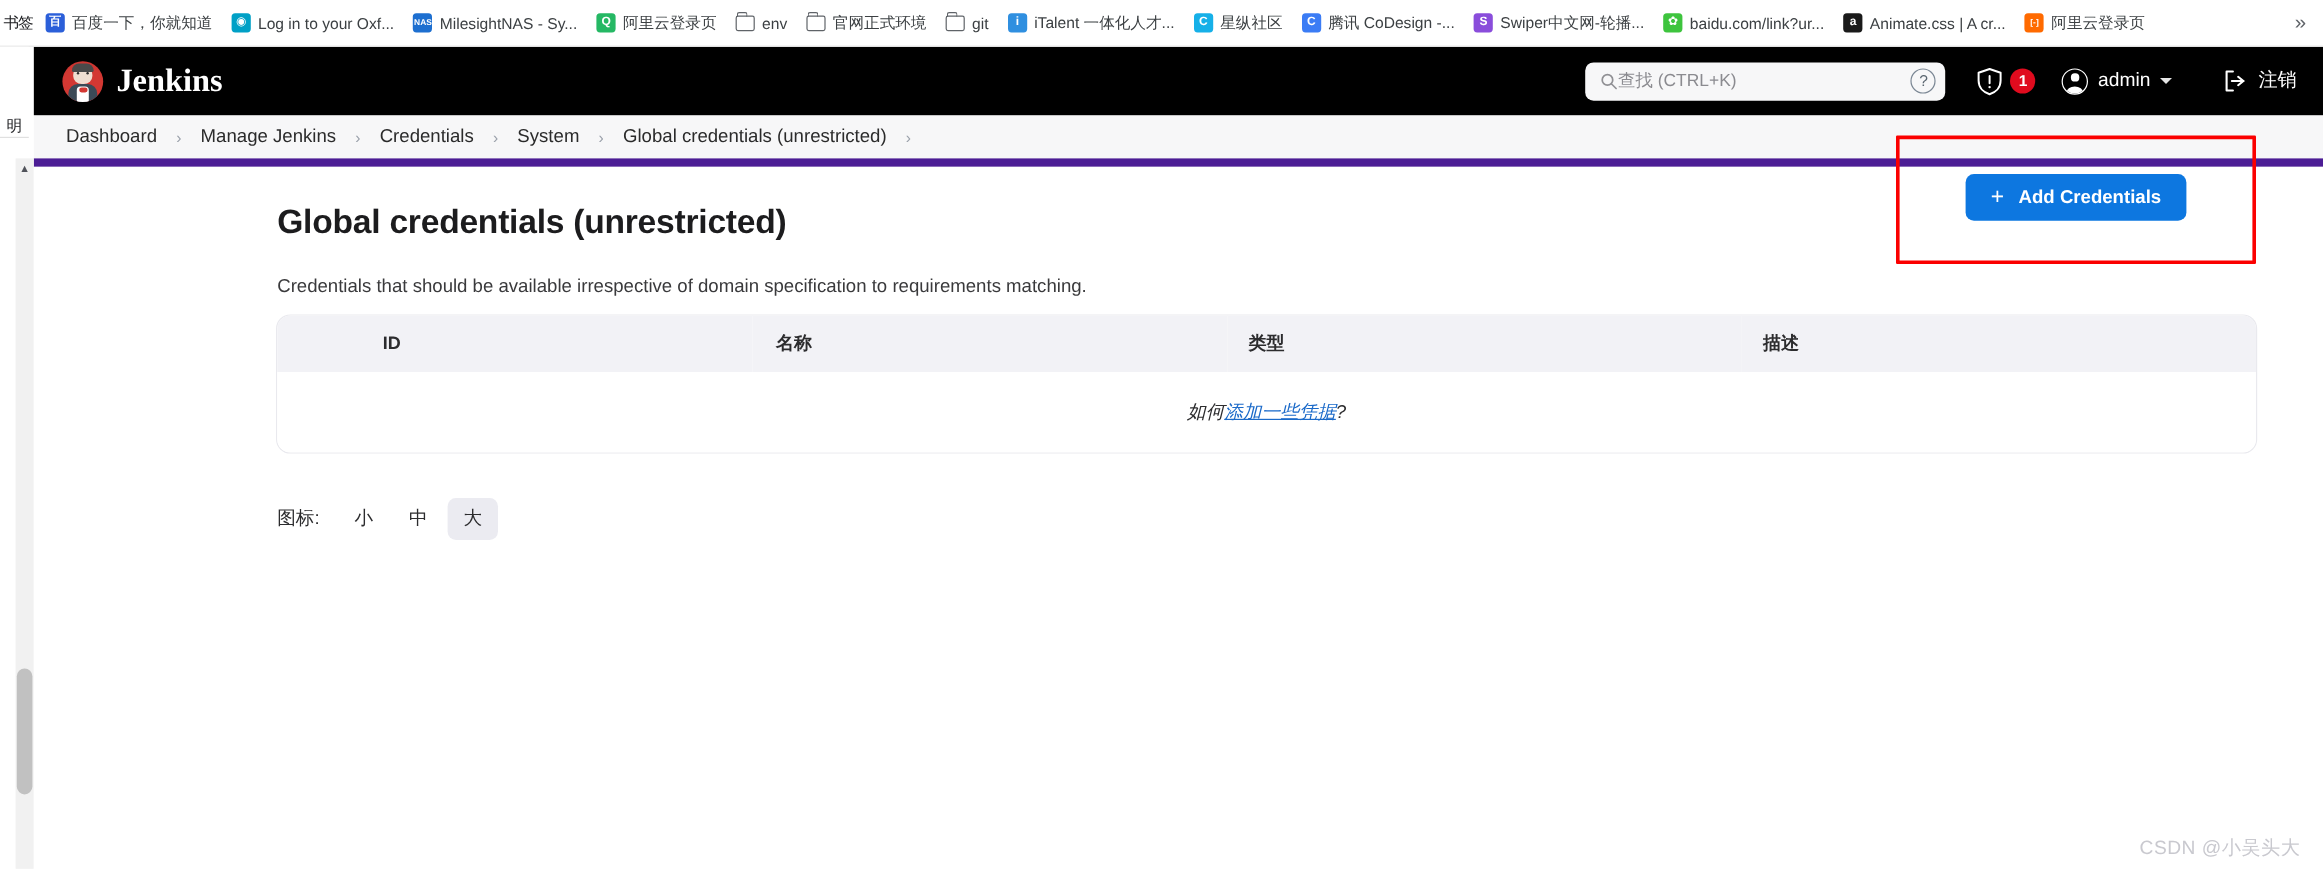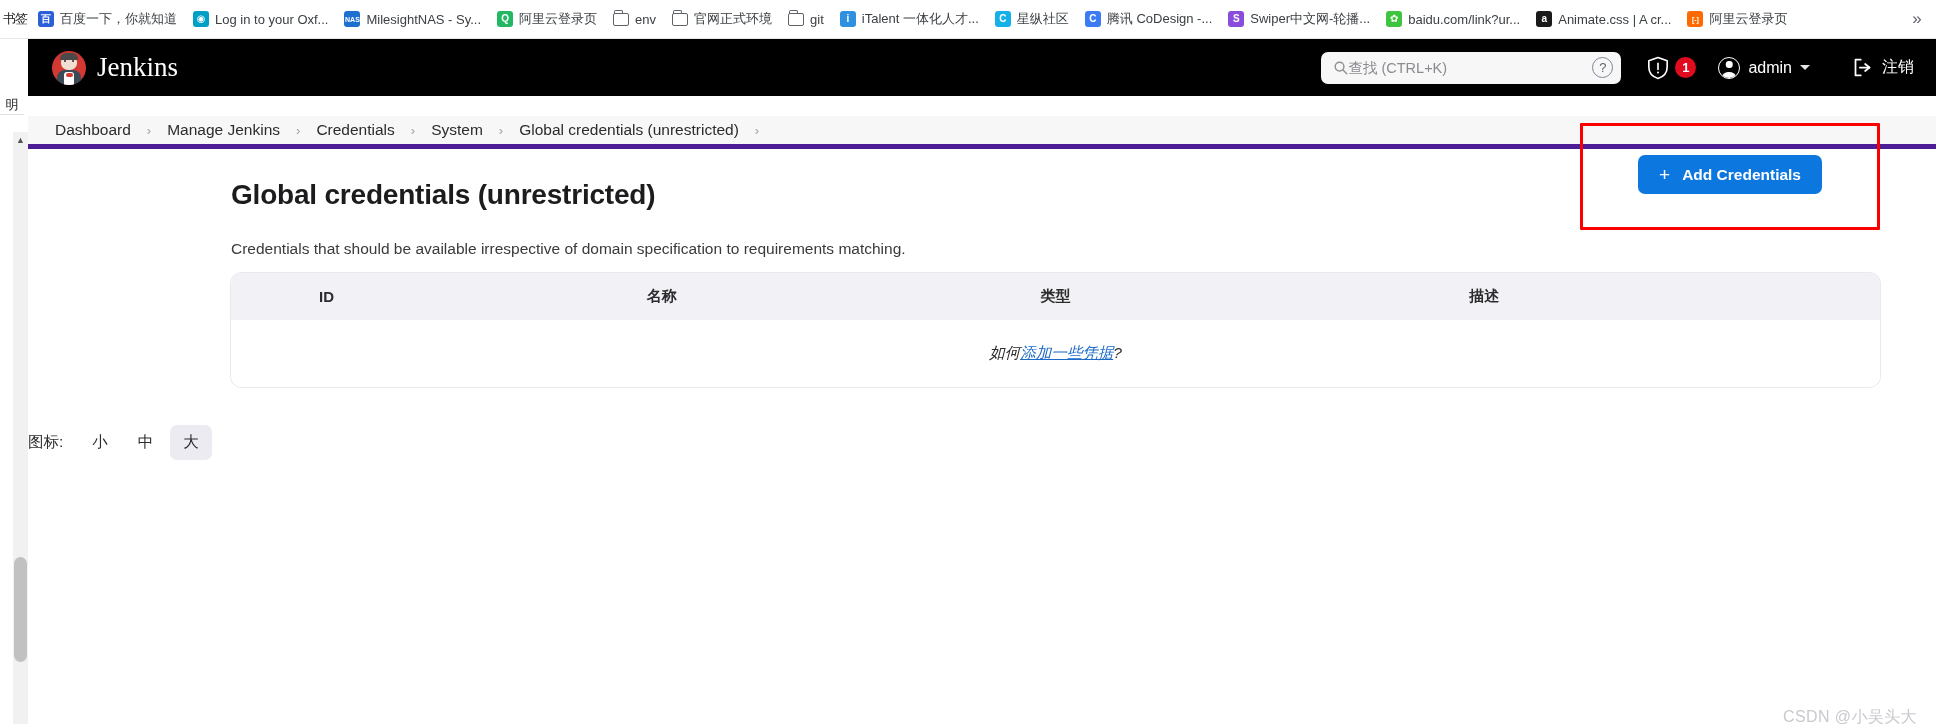--- a/index.html
+++ b/index.html
@@ -111,21 +111,21 @@
   }
   .jk-logo .shirt {
     position: absolute; left: 12px; bottom: 0; width: 10px; height: 13px;
     background: #ffffff; border-radius: 3px 3px 0 0;
   }
   .jk-logo .bow {
     position: absolute; left: 13.5px; bottom: 8px; width: 7px; height: 4px;
     background: #d33833; border-radius: 2px;
   }
   .jk-title {
-    color: #ffffff; font-size: 27px; font-weight: 400;
+    color: #ffffff; font-size: 27px; font-weight: 700;
     font-family: "Liberation Serif", "DejaVu Serif", serif; letter-spacing: 0px;
   }
 
   .jk-header-right {
     position: absolute; right: 0; top: 0; height: 57px;
     display: flex; align-items: center; gap: 0;
   }
   .jk-search {
     position: relative; width: 300px; height: 32px; background: #f7f7f8;
     border-radius: 7px; display: flex; align-items: center; padding: 0 8px 0 12px;
@@ -171,22 +171,22 @@
     border-right: 5px solid transparent; border-top: 5px solid #fff; opacity: .9;
   }
   .jk-logout {
     display: flex; align-items: center; gap: 9px; color: #fff; font-size: 16px;
     cursor: pointer; margin-left: 20px; margin-right: 22px; justify-content: space-between;
   }
   .logout-ico { width: 21px; height: 21px; flex: 0 0 21px; }
 
   
   .crumbs {
-    height: 33px; background: #f7f7f8; display: flex; align-items: center;
-    padding-left: 20px; gap: 0; border-bottom: 5px solid #4c1d95; margin-top: 20px;
+    height: 43px; background: #f7f7f8; display: flex; align-items: center;
+    padding-left: 20px; gap: 0; border-bottom: 7px solid #4c1d95;
   }
   .crumb {
     font-size: 15.5px; color: #2b2b2b; padding: 3px 7px; border-radius: 4px;
     cursor: pointer; white-space: nowrap;
   }
   .crumb-sep {
     color: #9aa0aa; font-size: 13px; padding: 0 9px; user-select: none;
   }
 
   
@@ -230,21 +230,21 @@
     padding: 23px 0; height: 55px; font-style: italic;
   }
   .col-id    { width: 24%; padding-left: 88px !important; }
   .col-name  { width: 24%; padding-left: 20px !important; }
   .col-type  { width: 26%; padding-left: 18px !important; }
   .col-desc  { width: 26%; padding-left: 18px !important; }
   .link-blue { color: #1b6ac9; text-decoration: underline; cursor: pointer; }
 
   
   .icon-size-row {
-    display: flex; align-items: center; gap: 0; margin-top: 38px;
+    display: flex; align-items: center; gap: 0; margin-left: 203px; margin-top: 38px;
   }
   .icon-size-label { font-size: 15.5px; color: #2c2c2e; margin-right: 16px; }
   .size-opt {
     font-size: 15.5px; color: #2c2c2e; padding: 7px 13px; border-radius: 7px;
     cursor: pointer; margin-right: 4px;
   }
   .size-opt.active { background: #ebebf1; }
 
   .watermark {
     position: absolute; right: 19px; bottom: 6px; font-size: 16px;

